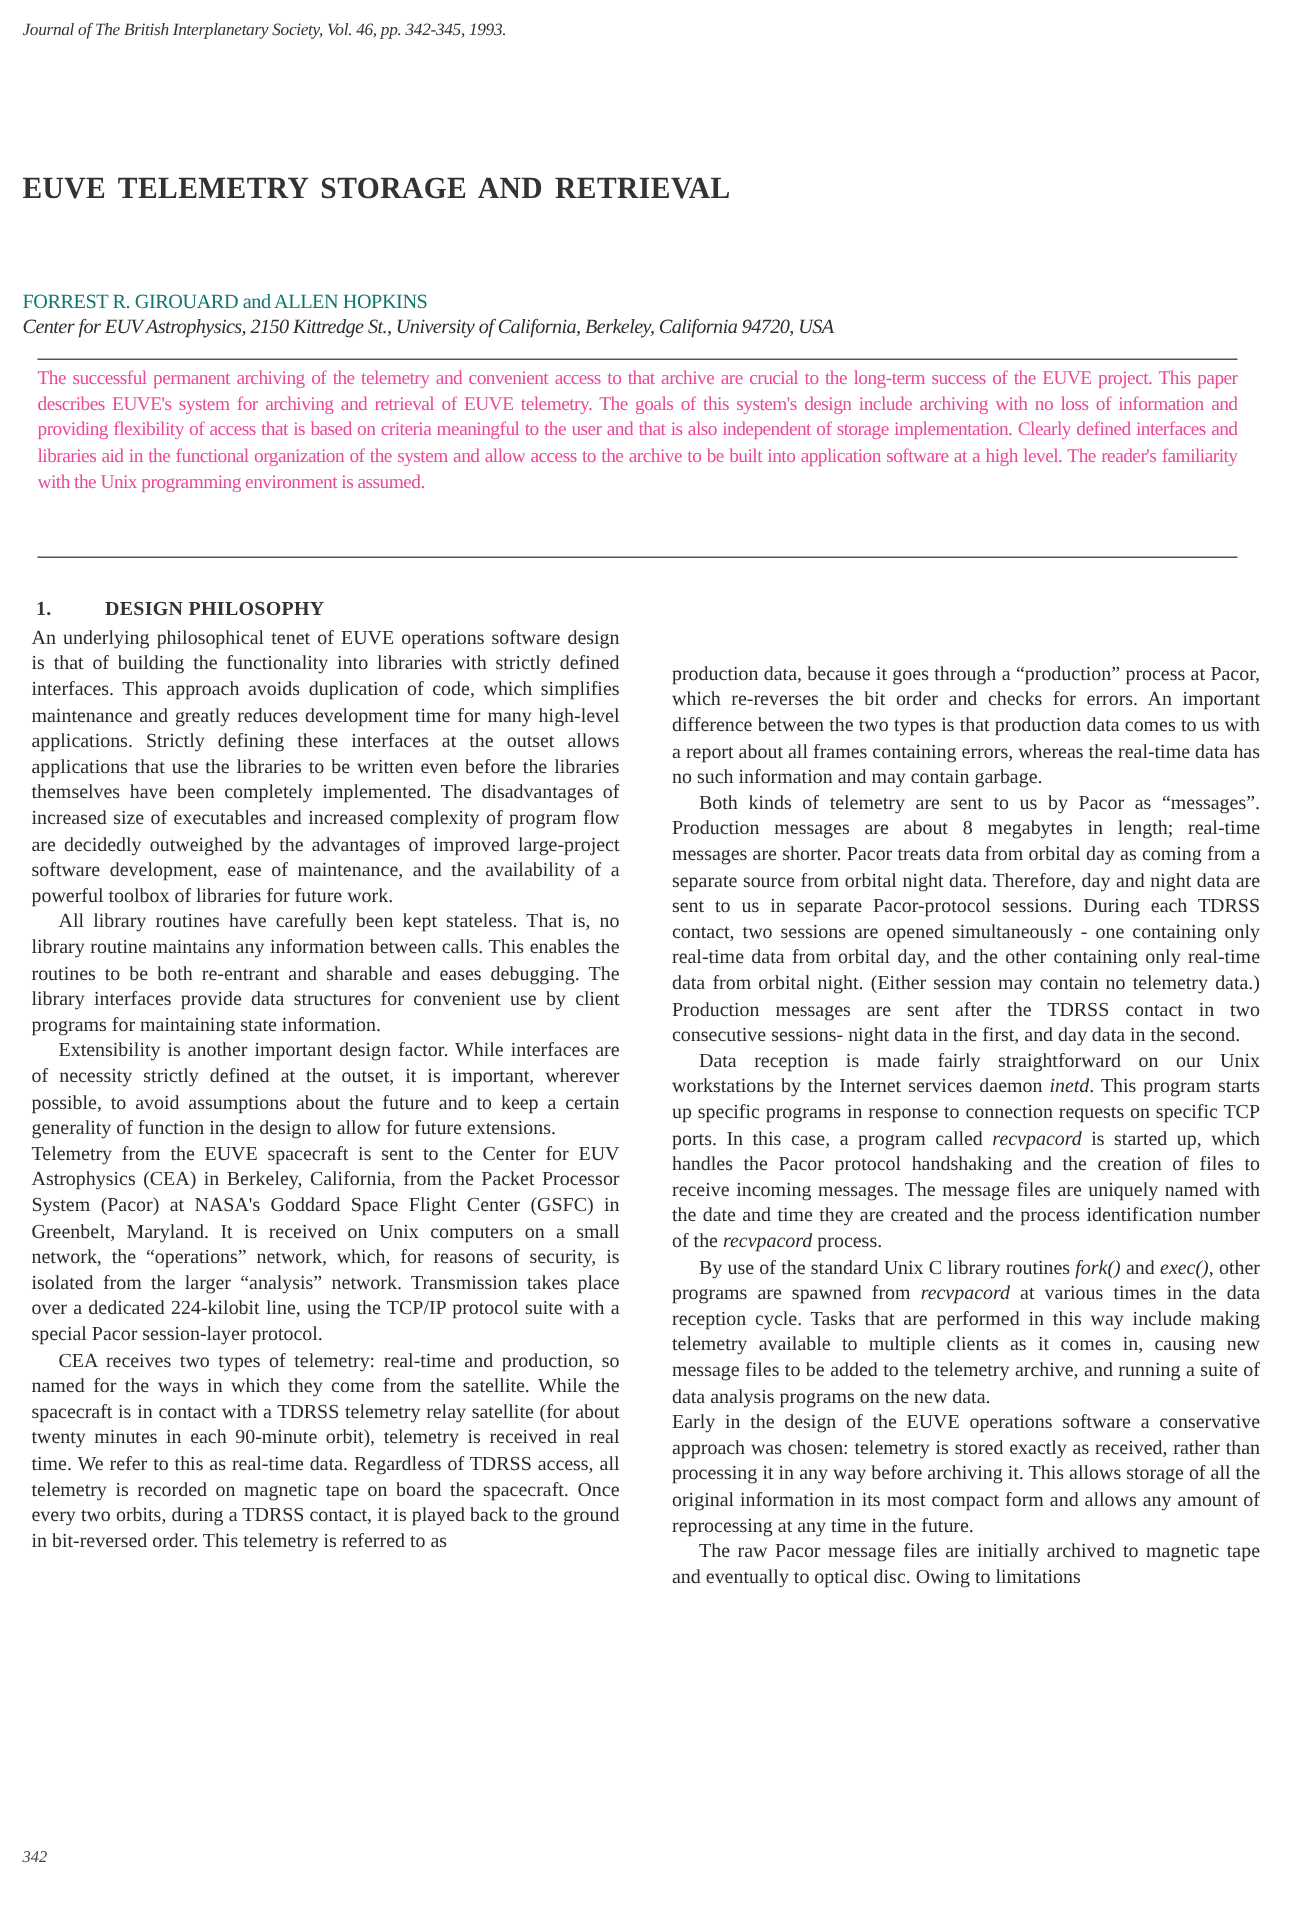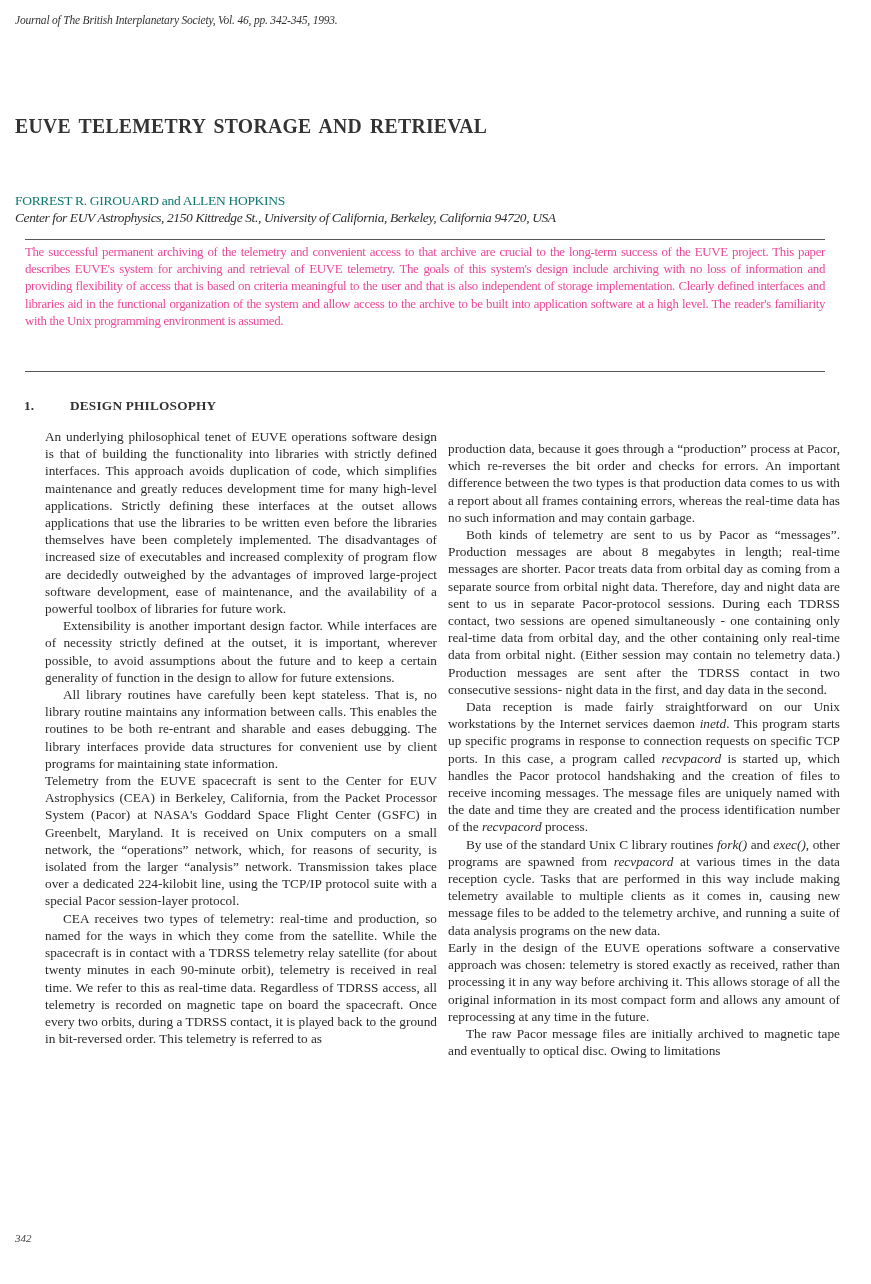--- a/index.html
+++ b/index.html
@@ -32,21 +32,21 @@
     .rule.bottom { top: 371px; }
     .abstract {
       position: absolute; left: 25px; top: 244px; width: 800px;
       font-size: 12.9px; line-height: 17.2px; text-align: justify; color: #ec4899;
       letter-spacing: -0.35px;
     }
     .col {
       position: absolute; width: 392px;
       font-size: 13.3px; line-height: 17.2px; text-align: justify; color: #2a2a2a;
     }
-    .col.left { left: 21px; top: 428px; margin-left: 24px; }
+    .col.left { left: 21px; top: 416px; }
     .col.right { left: 448px; top: 440px; }
     .col p { margin: 0; text-indent: 18px; }
     .col p.first { text-indent: 0; }
     .sec {
       font-weight: bold; font-size: 13.3px; margin: 17px 0 16px 0; letter-spacing: 0.2px;
     }
     .sec .num { display: inline-block; width: 46px; }
     .sec-top { position: absolute; left: 24px; top: 398px; font-weight: bold; font-size: 13.3px; letter-spacing: 0.2px; color: #333; }
     .sec-top .num { display: inline-block; width: 46px; }
     .page-num {
@@ -66,22 +66,22 @@
 <div class="rule top"></div>
 <div class="abstract">The successful permanent archiving of the telemetry and convenient access to that archive are crucial to the long-term success of the EUVE project. This paper describes EUVE's system for archiving and retrieval of EUVE telemetry. The goals of this system's design include archiving with no loss of information and providing flexibility of access that is based on criteria meaningful to the user and that is also independent of storage implementation. Clearly defined interfaces and libraries aid in the functional organization of the system and allow access to the archive to be built into application software at a high level. The reader's familiarity with the Unix programming environment is assumed.</div>
 <div class="rule bottom"></div>
 
 <div class="sec-top">
   <span class="num">1.</span><span>DESIGN PHILOSOPHY</span>
 </div>
 
 <div class="col left">
   <p class="first">An underlying philosophical tenet of EUVE operations software design is that of building the functionality into libraries with strictly defined interfaces. This approach avoids duplication of code, which simplifies maintenance and greatly reduces development time for many high-level applications. Strictly defining these interfaces at the outset allows applications that use the libraries to be written even before the libraries themselves have been completely implemented. The disadvantages of increased size of executables and increased complexity of program flow are decidedly outweighed by the advantages of improved large-project software development, ease of maintenance, and the availability of a powerful toolbox of libraries for future work.</p>
+  <p>All library routines have carefully been kept stateless. That is, no library routine maintains any information between calls. This enables the routines to be both re-entrant and sharable and eases debugging. The library interfaces provide data structures for convenient use by client programs for maintaining state information.</p>
   <p>Extensibility is another important design factor. While interfaces are of necessity strictly defined at the outset, it is important, wherever possible, to avoid assumptions about the future and to keep a certain generality of function in the design to allow for future extensions.</p>
-  <p>All library routines have carefully been kept stateless. That is, no library routine maintains any information between calls. This enables the routines to be both re-entrant and sharable and eases debugging. The library interfaces provide data structures for convenient use by client programs for maintaining state information.</p>
   <p class="first">Telemetry from the EUVE spacecraft is sent to the Center for EUV Astrophysics (CEA) in Berkeley, California, from the Packet Processor System (Pacor) at NASA's Goddard Space Flight Center (GSFC) in Greenbelt, Maryland. It is received on Unix computers on a small network, the “operations” network, which, for reasons of security, is isolated from the larger “analysis” network. Transmission takes place over a dedicated 224-kilobit line, using the TCP/IP protocol suite with a special Pacor session-layer protocol.</p>
   <p>CEA receives two types of telemetry: real-time and production, so named for the ways in which they come from the satellite. While the spacecraft is in contact with a TDRSS telemetry relay satellite (for about twenty minutes in each 90-minute orbit), telemetry is received in real time. We refer to this as real-time data. Regardless of TDRSS access, all telemetry is recorded on magnetic tape on board the spacecraft. Once every two orbits, during a TDRSS contact, it is played back to the ground in bit-reversed order. This telemetry is referred to as</p>
 </div>
 
 <div class="col right">
   <p class="first">production data, because it goes through a “production” process at Pacor, which re-reverses the bit order and checks for errors. An important difference between the two types is that production data comes to us with a report about all frames containing errors, whereas the real-time data has no such information and may contain garbage.</p>
   <p>Both kinds of telemetry are sent to us by Pacor as “messages”. Production messages are about 8 megabytes in length; real-time messages are shorter. Pacor treats data from orbital day as coming from a separate source from orbital night data. Therefore, day and night data are sent to us in separate Pacor-protocol sessions. During each TDRSS contact, two sessions are opened simultaneously - one containing only real-time data from orbital day, and the other containing only real-time data from orbital night. (Either session may contain no telemetry data.) Production messages are sent after the TDRSS contact in two consecutive sessions- night data in the first, and day data in the second.</p>
   <p><span>Data reception is made fairly straightforward on our Unix workstations by the Internet services daemon </span><i>inetd</i><span>. This program starts up specific programs in response to connection requests on specific TCP ports. In this case, a program called </span><i>recvpacord</i><span> is started up, which handles the Pacor protocol handshaking and the creation of files to receive incoming messages. The message files are uniquely named with the date and time they are created and the process identification number of the </span><i>recvpacord</i><span> process.</span></p>
   <p><span>By use of the standard Unix C library routines </span><i>fork()</i><span> and </span><i>exec()</i><span>, other programs are spawned from </span><i>recvpacord</i><span> at various times in the data reception cycle. Tasks that are performed in this way include making telemetry available to multiple clients as it comes in, causing new message files to be added to the telemetry archive, and running a suite of data analysis programs on the new data.</span></p>
   <p class="first">Early in the design of the EUVE operations software a conservative approach was chosen: telemetry is stored exactly as received, rather than processing it in any way before archiving it. This allows storage of all the original information in its most compact form and allows any amount of reprocessing at any time in the future.</p>

